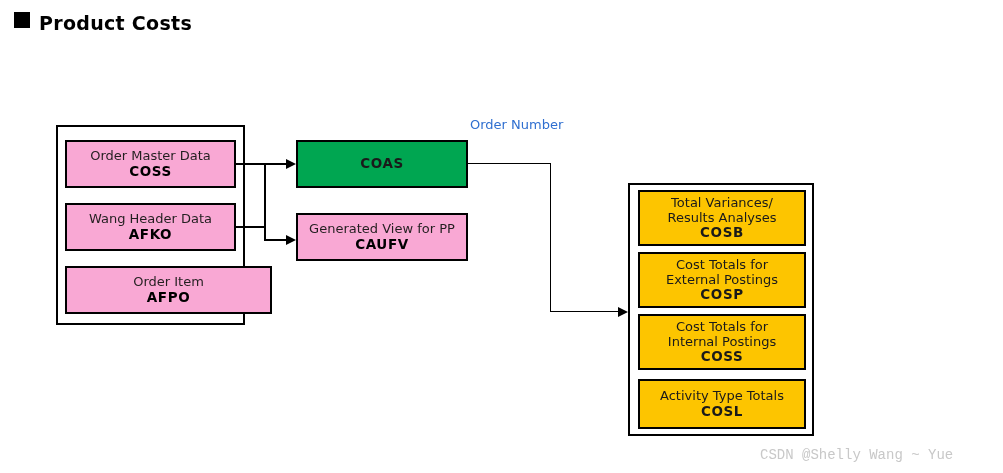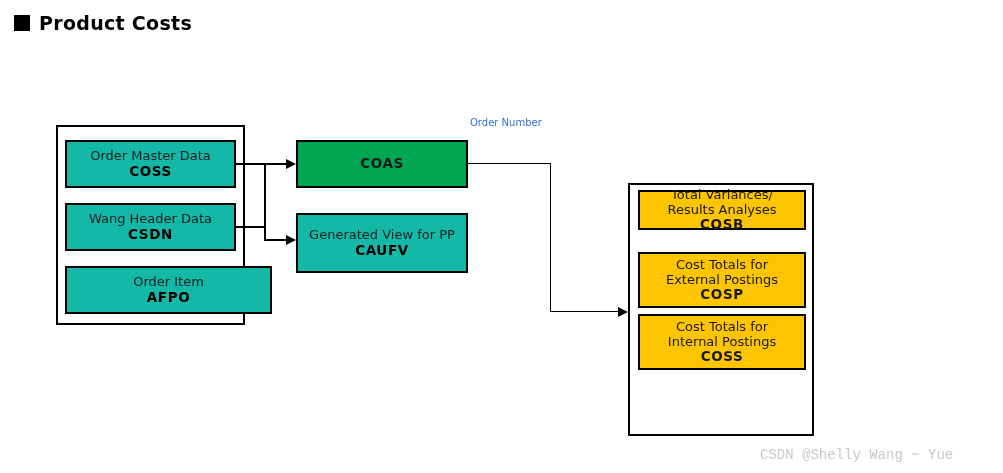--- a/index.html
+++ b/index.html
@@ -18,21 +18,20 @@
     background: #ffffff;
     overflow: hidden;
   }
 
   
   .title-row {
     position: absolute;
     left: 14px;
     top: 12px;
     display: flex;
-    align-items: center;
     gap: 9px;
   }
   .title-bullet {
     width: 16px;
     height: 16px;
     background: #000000;
     display: block;
   }
   .title-text {
     font-size: 19px;
@@ -45,21 +44,21 @@
   
   .group-box {
     position: absolute;
     border: 2px solid #000000;
     background: #ffffff;
     box-sizing: border-box;
   }
   .node {
     position: absolute;
     border: 2px solid #000000;
-    background: #14b8a6;
+    background: #f9a8d4;
     box-sizing: border-box;
     display: flex;
     flex-direction: column;
     align-items: center;
     justify-content: center;
     text-align: center;
     line-height: 1.18;
   }
   .node .desc {
     font-size: 13px;
@@ -102,21 +101,21 @@
     height: 0;
     border-top: 5px solid transparent;
     border-bottom: 5px solid transparent;
     border-left: 10px solid #000000;
   }
   .thin .line-h, .thin .line-v { border-width: 1.5px; }
 
   
   .edge-label {
     position: absolute;
-    font-size: 10px;
+    font-size: 13px;
     color: #2f6fd0;
     white-space: nowrap;
   }
 
   
   .watermark {
     position: absolute;
     font-size: 14px;
     color: #c8c8c8;
     white-space: nowrap;
@@ -135,21 +134,21 @@
 
   <div class="group-box" style="left:56px; top:125px; width:189px; height:200px;"></div>
 
   <div class="node" style="left:65px; top:140px; width:171px; height:48px;">
     <span class="desc">Order Master Data</span>
     <span class="code">COSS</span>
   </div>
 
   <div class="node" style="left:65px; top:203px; width:171px; height:48px;">
     <span class="desc">Wang Header Data</span>
-    <span class="code">CSDN</span>
+    <span class="code">AFKO</span>
   </div>
 
   <div class="node" style="left:65px; top:266px; width:207px; height:48px;">
     <span class="desc">Order Item</span>
     <span class="code">AFPO</span>
   </div>
 
   <div class="line-h" style="left:236px; top:163px; width:30px;"></div>
 
   <div class="line-h" style="left:236px; top:226px; width:30px;"></div>
@@ -159,50 +158,54 @@
   <div class="line-h" style="left:264px; top:163px; width:24px;"></div>
   <div class="arrow-head" style="left:286px; top:159px;"></div>
 
   <div class="line-h" style="left:264px; top:239px; width:24px;"></div>
   <div class="arrow-head" style="left:286px; top:235px;"></div>
 
   <div class="node green" style="left:296px; top:140px; width:172px; height:48px;">
     <span class="code">COAS</span>
   </div>
 
-  <div class="node" style="left:296px; top:213px; width:172px; height:60px;">
+  <div class="node" style="left:296px; top:213px; width:172px; height:48px;">
     <span class="desc">Generated View for PP</span>
     <span class="code">CAUFV</span>
   </div>
 
   <div class="edge-label" style="left:470px; top:117px;">Order Number</div>
 
   <div class="thin">
     <div class="line-h" style="left:468px; top:163px; width:83px;"></div>
     <div class="line-v" style="left:550px; top:163px; height:149px;"></div>
     <div class="line-h" style="left:550px; top:311px; width:70px;"></div>
   </div>
   <div class="arrow-head" style="left:618px; top:307px;"></div>
 
   <div class="group-box" style="left:628px; top:183px; width:186px; height:253px;"></div>
 
-  <div class="node yellow" style="left:638px; top:190px; width:168px; height:40px;">
+  <div class="node yellow" style="left:638px; top:190px; width:168px; height:56px;">
     <span class="desc">Total Variances/
 Results Analyses</span>
     <span class="code">COSB</span>
   </div>
 
   <div class="node yellow" style="left:638px; top:252px; width:168px; height:56px;">
     <span class="desc">Cost Totals for
 External Postings</span>
     <span class="code">COSP</span>
   </div>
 
   <div class="node yellow" style="left:638px; top:314px; width:168px; height:56px;">
     <span class="desc">Cost Totals for
 Internal Postings</span>
     <span class="code">COSS</span>
   </div>
 
+  <div class="node yellow" style="left:638px; top:379px; width:168px; height:50px;">
+    <span class="desc">Activity Type Totals</span>
+    <span class="code">COSL</span>
+  </div>
 
   <div class="watermark" style="left:760px; top:447px;">CSDN @Shelly Wang ~ Yue</div>
 
 </div>
 
 </body></html>

